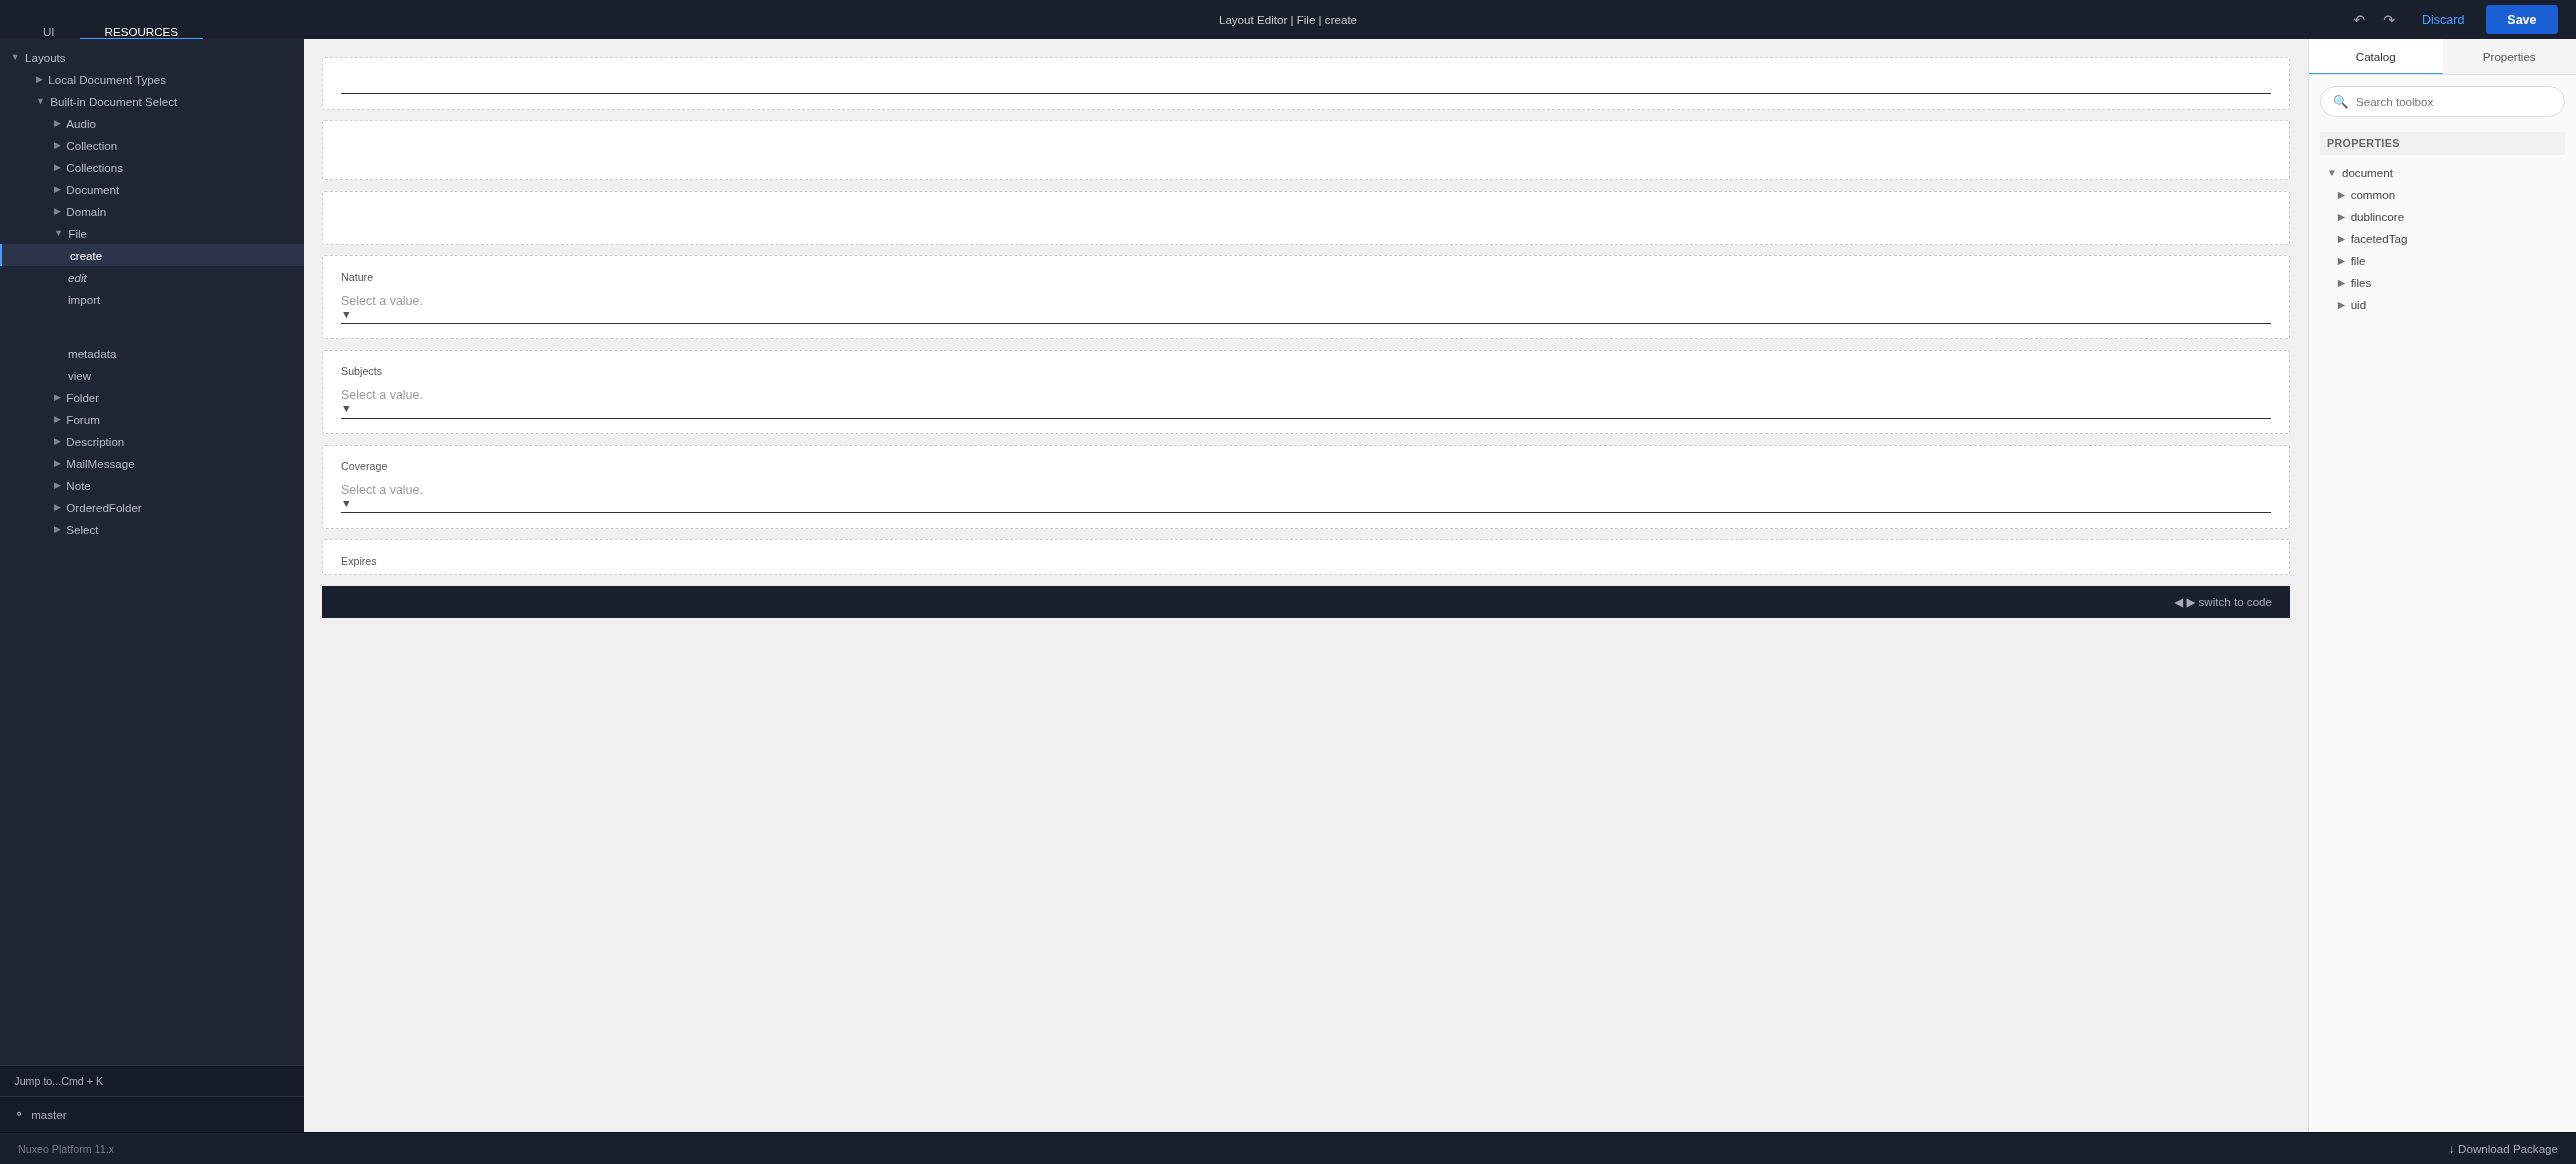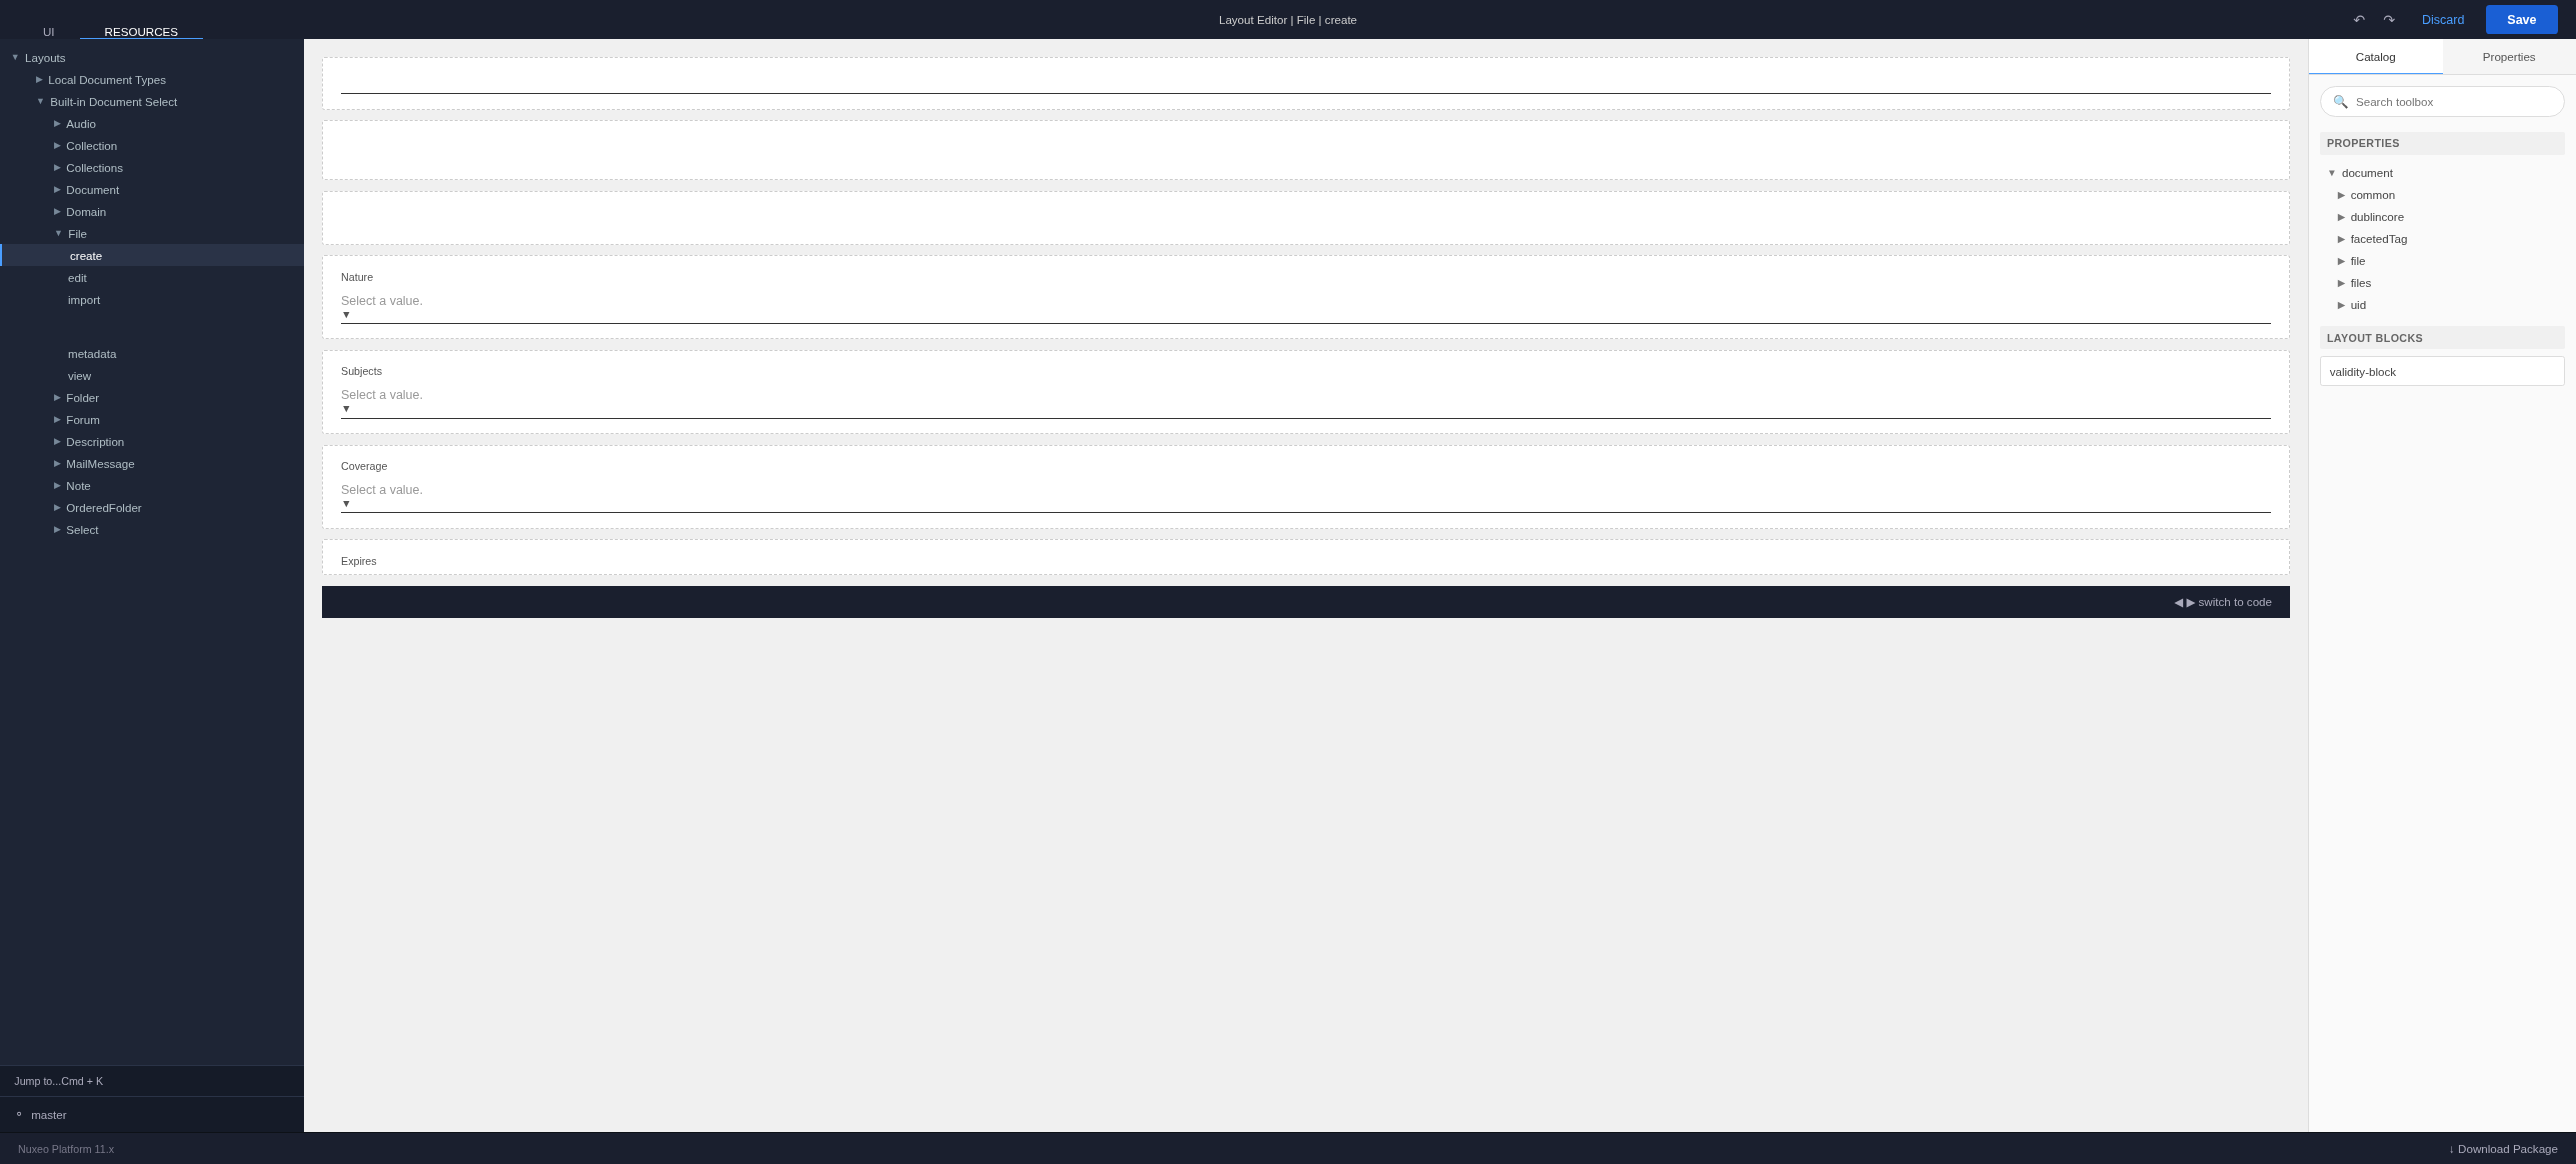--- a/index.html
+++ b/index.html
@@ -234,21 +234,21 @@
 
       <div class="tree-item tree-item-grandchild">
         <span class="chevron">▼</span>
         <span class="label">File</span>
       </div>
 
       <div class="tree-item tree-item-grandchild active" style="padding-left:68px;">
         <span class="label">create</span>
       </div>
 
-      <div class="tree-item tree-item-grandchild" style="padding-left:68px;">
+      <div class="tree-item tree-item-grandchild" style="padding-left:68px;font-style:italic;">
         <span class="label">edit</span>
       </div>
 
       <div class="tree-item tree-item-grandchild" style="padding-left:68px;">
         <span class="label">import</span>
       </div>
 
       <div class="tree-item tree-item-grandchild" style="padding-left:68px;margin-top:32px;">
         <span class="label">metadata</span>
       </div>
@@ -400,24 +400,20 @@
       <div class="tree-right-item indent1">
         <span class="chev">▶</span>
         <span>files</span>
       </div>
 
       <div class="tree-right-item indent1">
         <span class="chev">▶</span>
         <span>uid</span>
       </div>
 
-      <div class="layout-blocks-section">
-        <div class="section-header">Layout Blocks</div>
-        <div class="layout-block-item">validity-block</div>
-      </div>
     </div>
   </div>
 
 </div>
 
 <div class="bottom-bar">
   <span class="platform-label">Nuxeo Platform 11.x</span>
   <button class="download-pkg-btn">↓ Download Package</button>
 </div>
 

